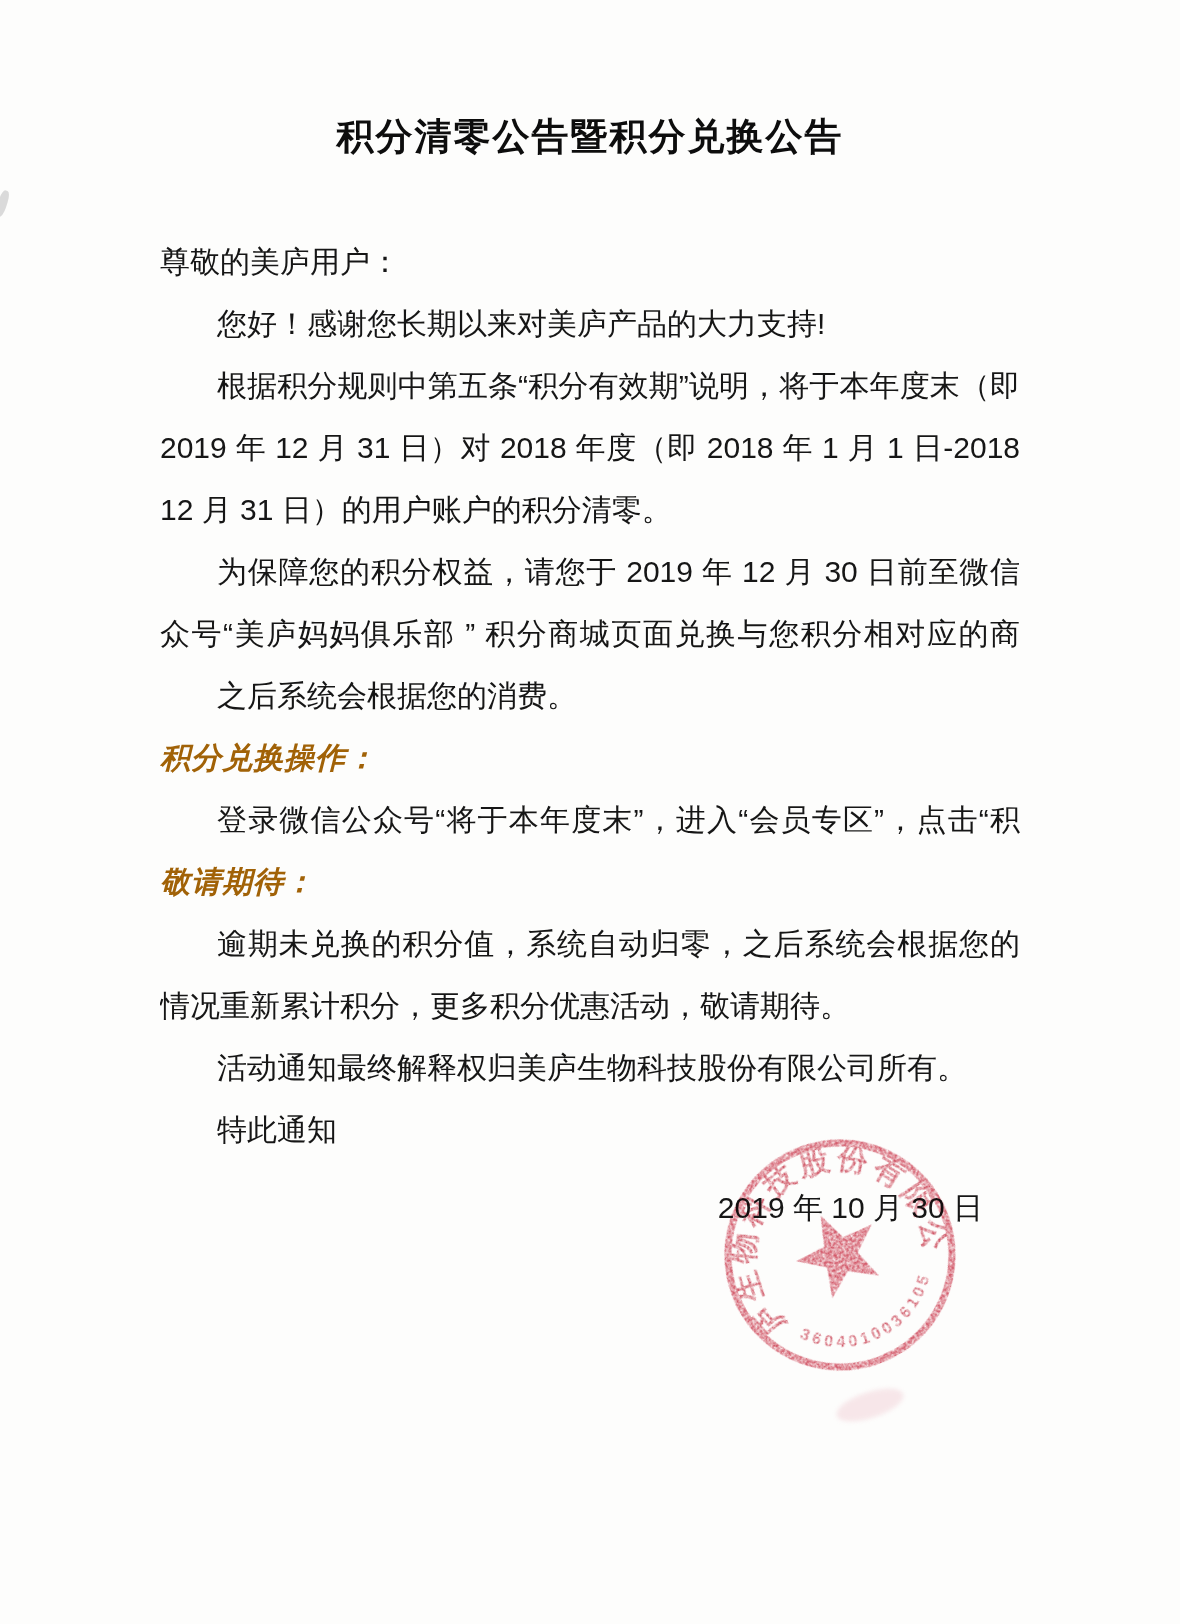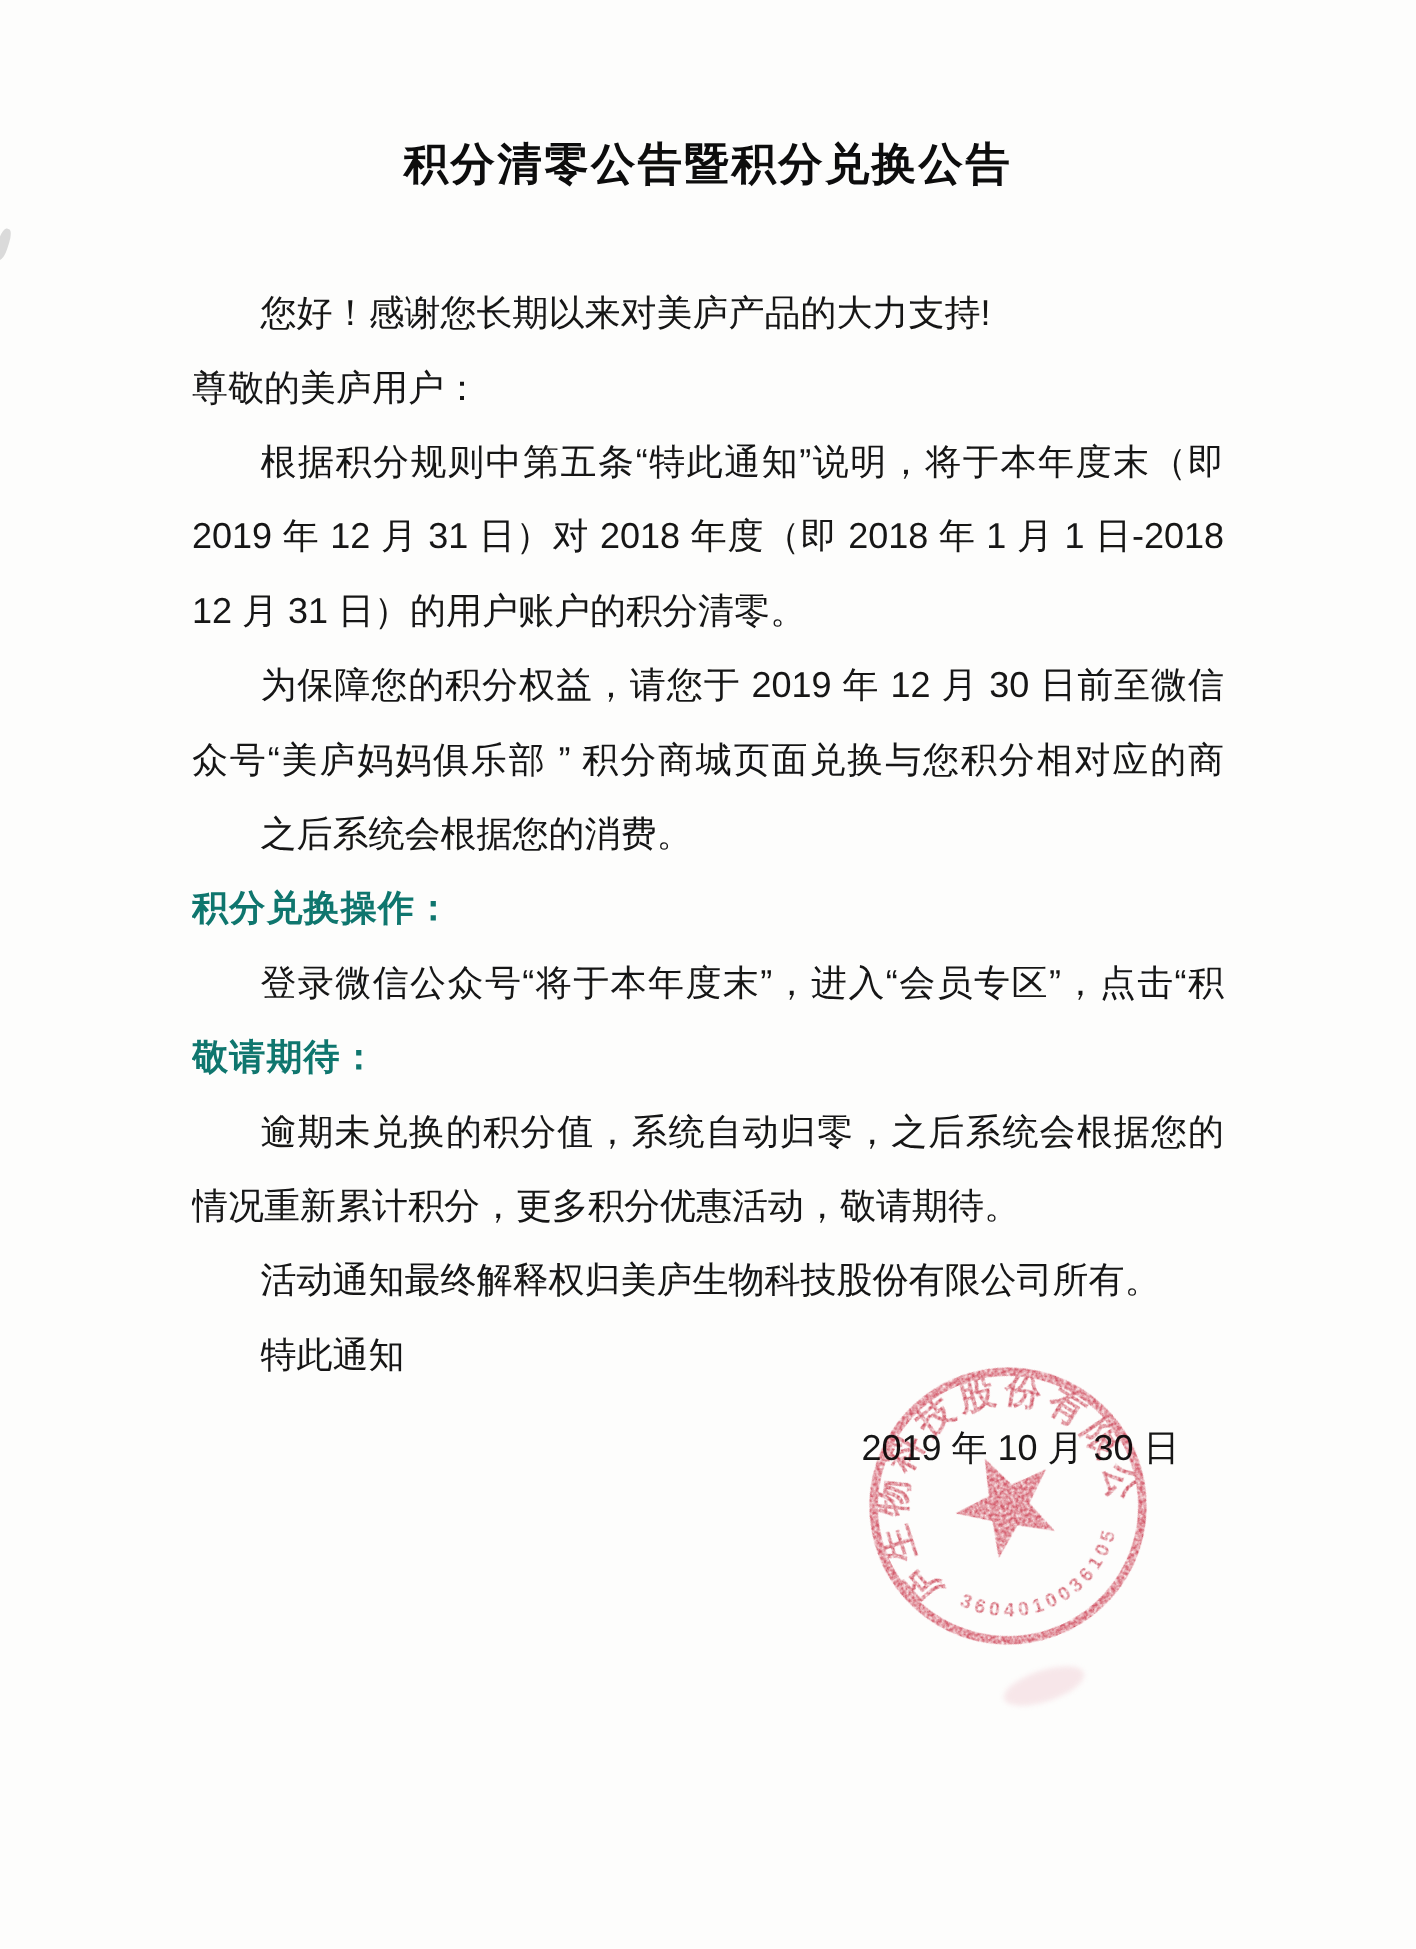--- a/index.html
+++ b/index.html
@@ -20,21 +20,21 @@
   .content{
     position:absolute;left:160px;top:231px;width:860px;
   }
   .ln{
     height:62px;line-height:62px;font-size:30px;
     overflow:hidden;
     color:#161616;
   }
   .ln.ind{text-indent:57px;}
   .ln.full{text-align:justify;text-align-last:justify;}
-  .ln.red{color:#0f766e;font-weight:700;letter-spacing:1px;}
+  .ln.red{color:#a16207;font-weight:700;letter-spacing:1px;font-style:italic;}
   .ln.date{text-align:right;text-align-last:right;padding-right:37px;margin-top:16px;}
   .stamp{
     position:absolute;left:690px;top:1105px;width:300px;height:300px;
     mix-blend-mode:multiply;opacity:0.92;
     pointer-events:none;
   }
   .stamp text{font-family:"Liberation Sans","DejaVu Sans",sans-serif;font-weight:600;}
   .artifact{position:absolute;pointer-events:none;}
   .artifact.edge-mark{
     left:-2px;top:190px;width:9px;height:27px;
@@ -47,23 +47,23 @@
   }
 </style>
 </head>
 <body>
 
 <div class="page">
 
   <h1 class="title">积分清零公告暨积分兑换公告</h1>
 
   <div class="content">
+    <div class="ln">尊敬的美庐用户：</div>
     <div class="ln ind">您好！感谢您长期以来对美庐产品的大力支持!</div>
-    <div class="ln">尊敬的美庐用户：</div>
-    <div class="ln ind full">根据积分规则中第五条“特此通知”说明，将于本年度末（即</div>
+    <div class="ln ind full">根据积分规则中第五条“积分有效期”说明，将于本年度末（即</div>
     <div class="ln full">2019 年 12 月 31 日）对 2018 年度（即 2018 年 1 月 1 日-2018 年</div>
     <div class="ln">12 月 31 日）的用户账户的积分清零。</div>
     <div class="ln ind full">为保障您的积分权益，请您于 2019 年 12 月 30 日前至微信公</div>
     <div class="ln full">众号“美庐妈妈俱乐部 ” 积分商城页面兑换与您积分相对应的商品。</div>
     <div class="ln ind">之后系统会根据您的消费。</div>
     <div class="ln red">积分兑换操作：</div>
     <div class="ln ind full">登录微信公众号“将于本年度末”，进入“会员专区”，点击“积</div>
     <div class="ln red">敬请期待：</div>
     <div class="ln ind full">逾期未兑换的积分值，系统自动归零，之后系统会根据您的消费</div>
     <div class="ln">情况重新累计积分，更多积分优惠活动，敬请期待。</div>

